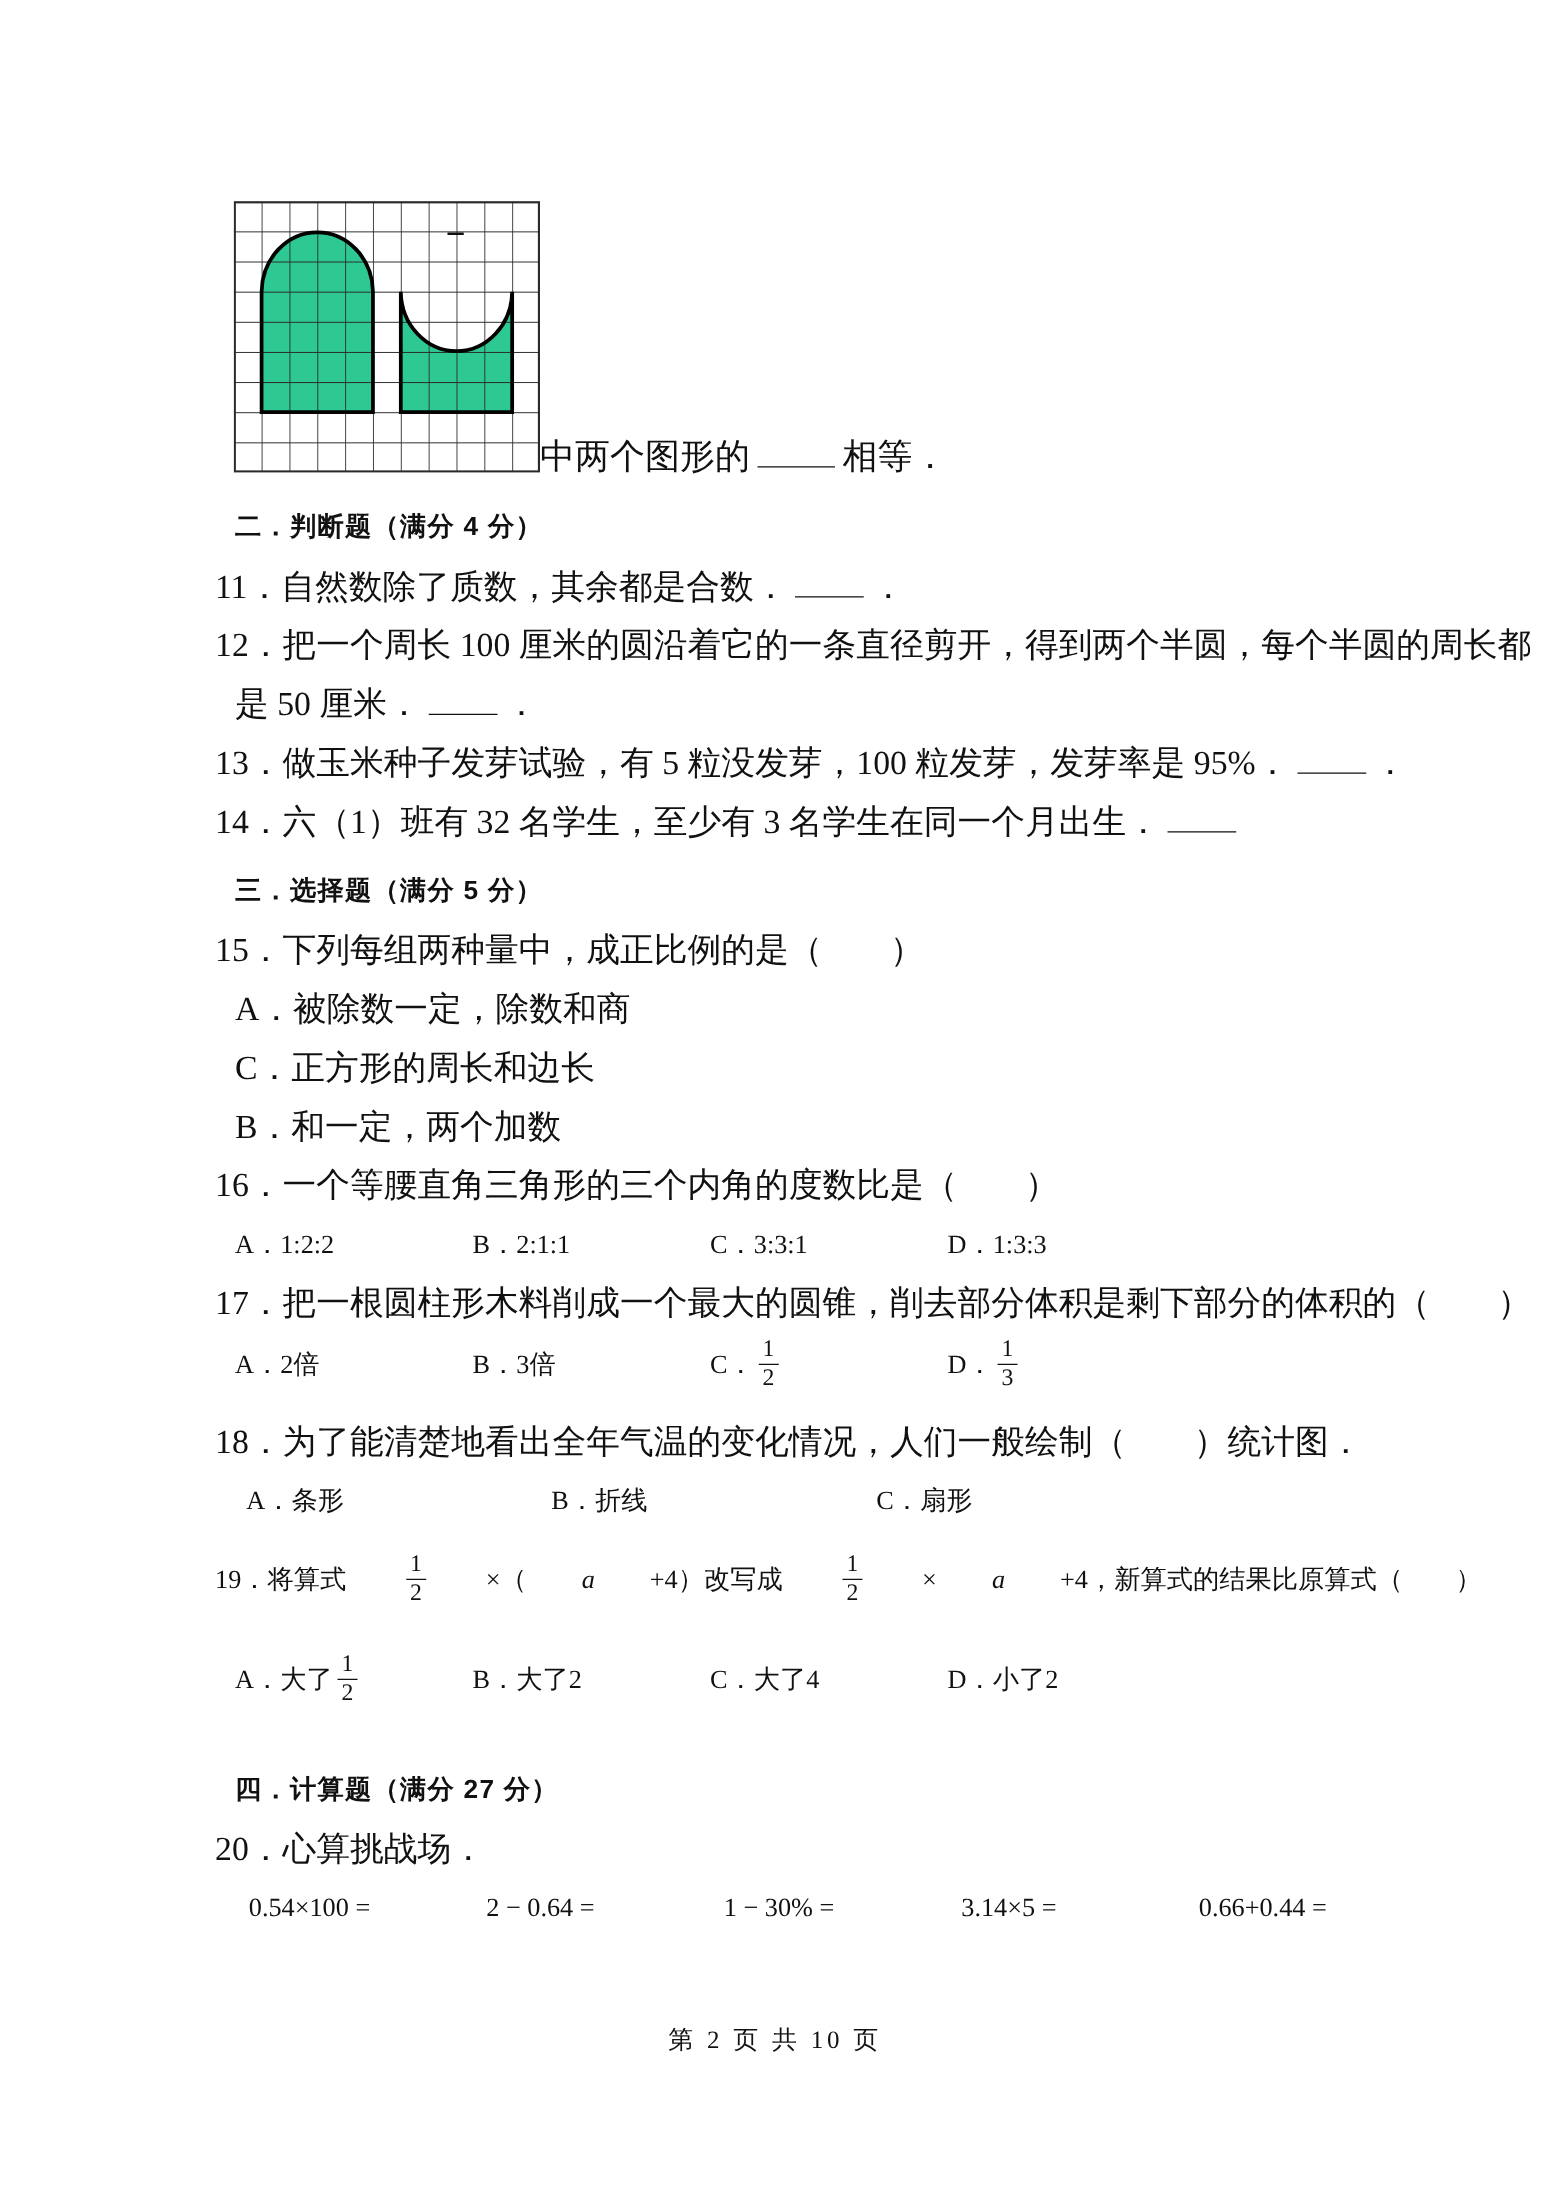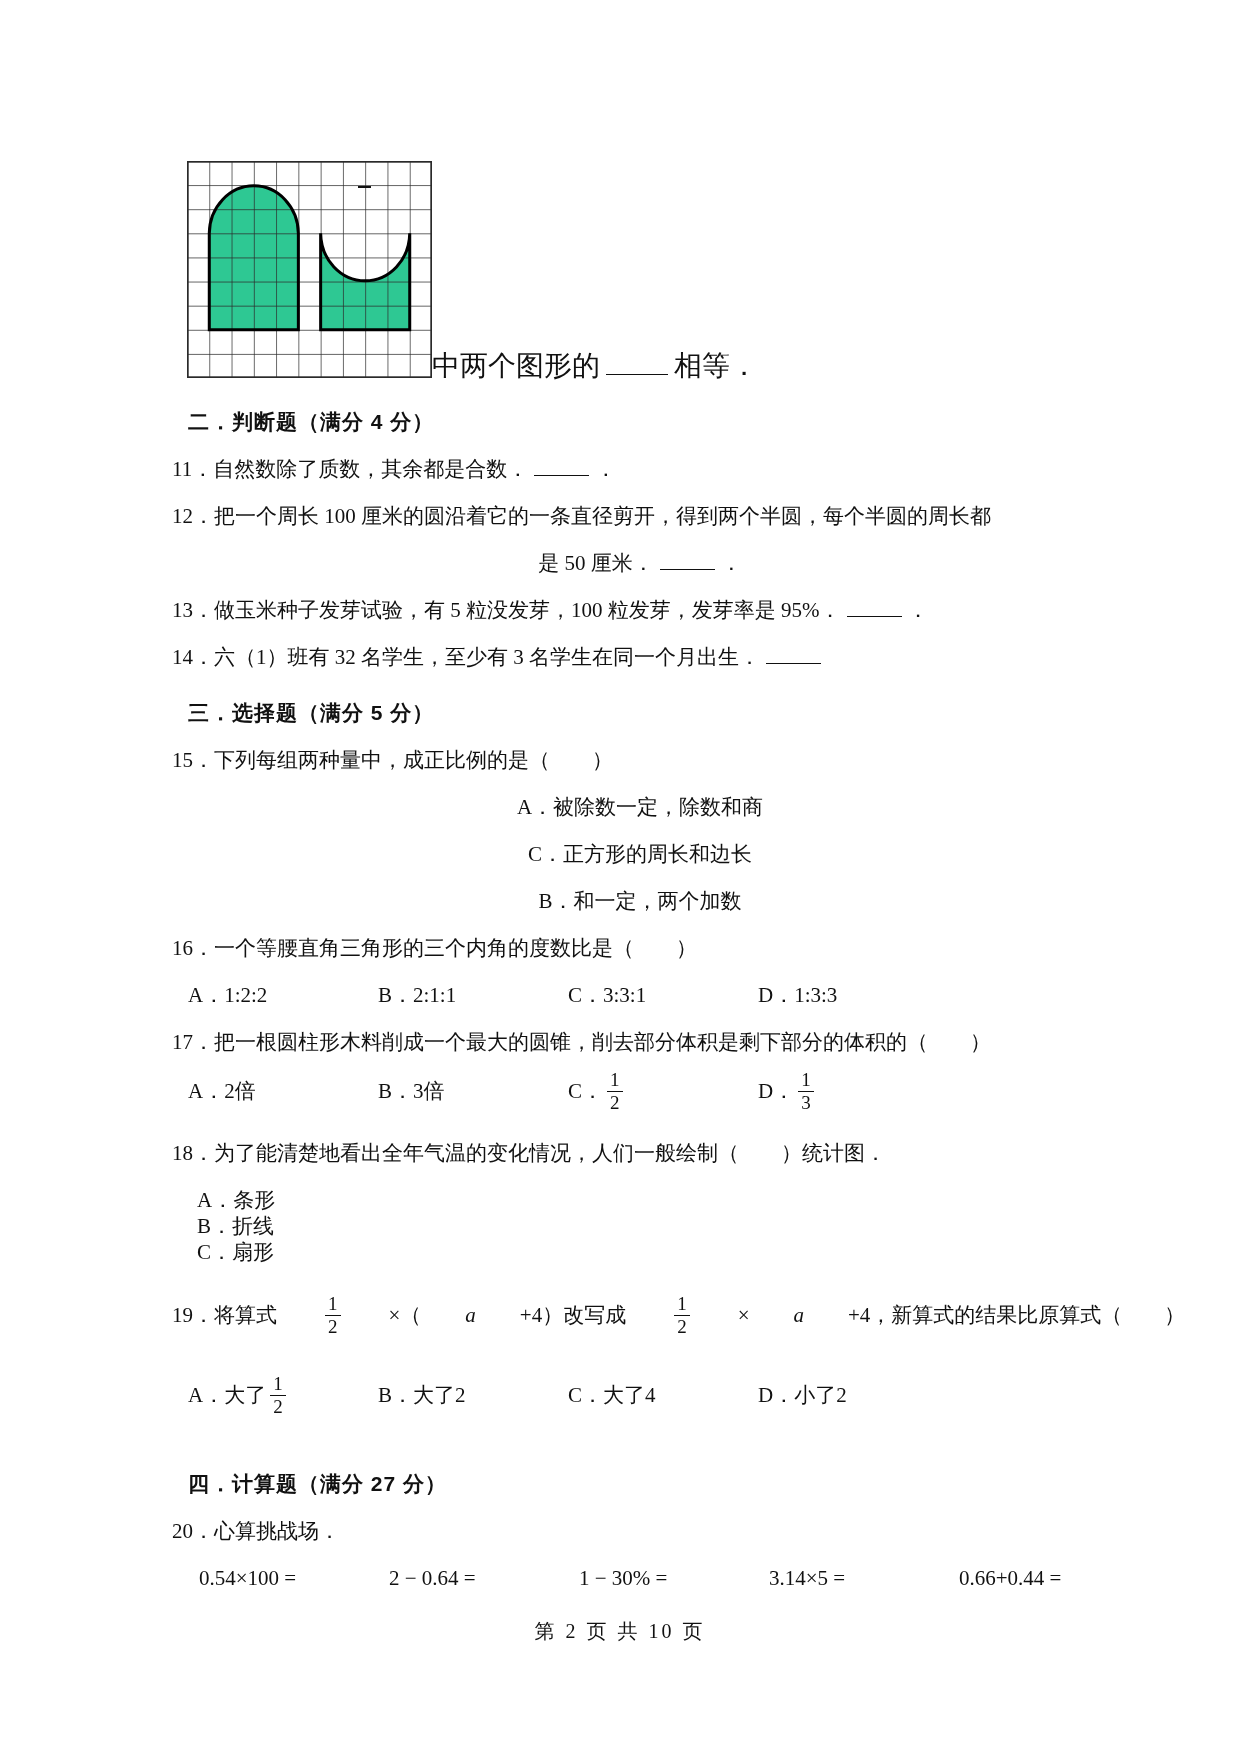--- a/index.html
+++ b/index.html
@@ -6,28 +6,28 @@
   .page{position:relative;width:1240px;height:1754px;background:#ffffff;overflow:hidden;
         font-family:"Liberation Serif","DejaVu Serif",serif;color:#111;}
   .content{position:absolute;left:172px;top:0;width:920px;}
   .fig{display:flex;align-items:flex-end;margin:161px 0 0 15px;}
   .grid-svg{display:block;flex:0 0 auto;}
   .caption{font-size:28px;line-height:24px;padding-bottom:0px;white-space:nowrap;}
   .sec{font-family:"Liberation Sans","DejaVu Sans",sans-serif;font-weight:bold;
        font-size:21px;line-height:26px;height:26px;margin:31px 0 0 16px;letter-spacing:1px;}
   .sec.mt2{margin-top:30px;}
   .sec.mt3{margin-top:48px;}
-  .line{font-size:21px;line-height:26px;height:26px;margin-top:21px;white-space:nowrap;}
-  .ind{margin-left:16px;text-align:center;}
+  .line{font-size:27px;line-height:26px;height:26px;margin-top:21px;white-space:nowrap;}
+  .ind{margin-left:16px;}
   .blank{display:inline-block;width:55px;border-bottom:1.6px solid #111;height:1px;
          vertical-align:baseline;margin:0 6px;}
   .blank.wide{width:62px;}
   .row4{display:flex;margin-top:21px;padding-left:16px;font-size:21px;line-height:26px;}
   .row4 > .opt{width:190px;flex:0 0 auto;white-space:nowrap;}
-  .row3{display:flex;margin-top:21px;padding-left:25px;font-size:21px;line-height:26px;flex-direction:column;}
+  .row3{display:flex;margin-top:21px;padding-left:25px;font-size:21px;line-height:26px;}
   .row3 > .opt{flex:0 0 auto;white-space:nowrap;}
   .row3 > .opt:nth-child(1){width:244px;}
   .row3 > .opt:nth-child(2){width:260px;}
   .rowexp{display:flex;margin-top:21px;padding-left:27px;font-size:21px;line-height:26px;gap:40px;}
   .rowexp > .exp{width:150px;flex:0 0 auto;white-space:nowrap;}
   .fracrow{display:flex;align-items:center;margin-top:8px;padding-left:16px;
            font-size:21px;height:56px;}
   .fracrow .opt{width:190px;flex:0 0 auto;display:flex;align-items:center;white-space:nowrap;}
   .stemfrac{display:flex;align-items:center;margin-top:22px;font-size:21px;height:56px;white-space:nowrap;gap:44px;}
   .frac{display:inline-flex;flex-direction:column;align-items:center;font-size:19px;

